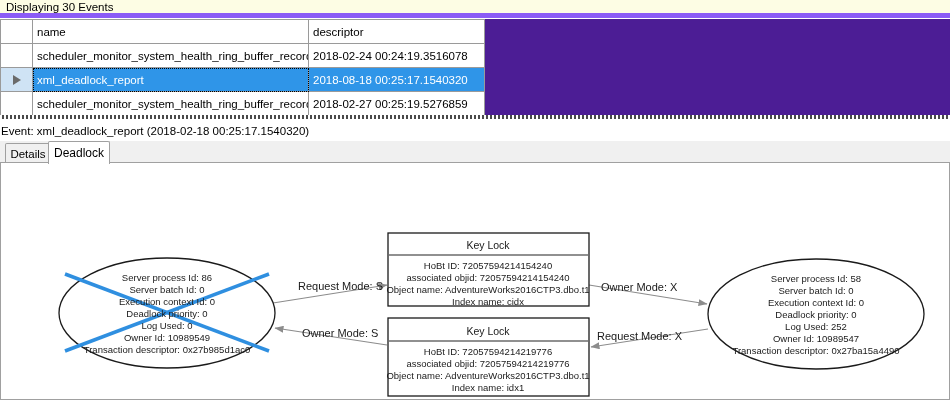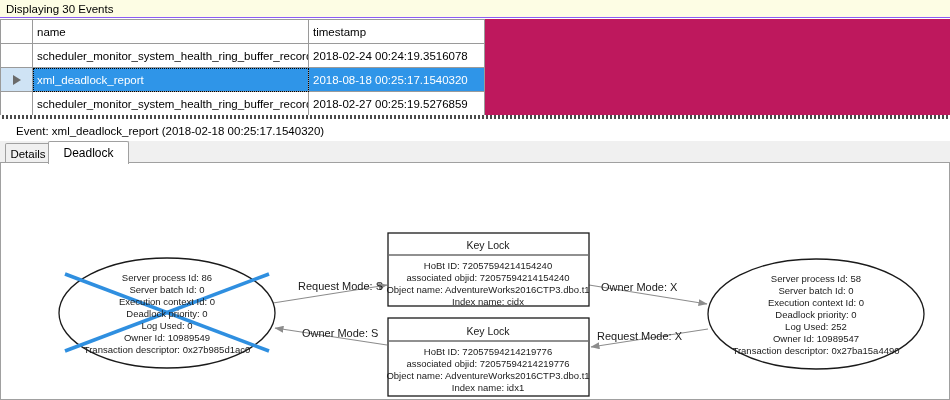--- a/index.html
+++ b/index.html
@@ -8,30 +8,30 @@
     font-family:"Liberation Sans", sans-serif;
     background:#ffffff;
     -webkit-font-smoothing:antialiased;
   }
   #app{position:relative;width:950px;height:400px;}
 
   
   .events-banner{
     position:absolute;left:0;top:0;width:950px;height:18px;
     background:#fdfde4;
-    border-bottom:1px solid #8b5cf6;
+    border-bottom:5px solid #8b5cf6;
     font-size:11.5px;color:#000;
     display:flex;align-items:center;padding-left:6px;
     box-sizing:border-box;
   }
 
   
   .grid-wrap{
     position:absolute;left:0;top:19px;width:950px;height:100px;
-    background:#be185d;
+    background:#4c1d95;
     box-sizing:border-box;
   }
   .grid{
     position:absolute;left:0;top:0;width:485px;
     border-collapse:collapse;
     background:#ffffff;
     font-size:11.5px;
     table-layout:fixed;
   }
   .grid td,.grid th{
@@ -66,21 +66,21 @@
   .grid-bottom-edge{
     position:absolute;left:0;bottom:0;width:950px;height:4px;
     background:
       repeating-linear-gradient(90deg,#ffffff 0 2px,#4a4a4a 2px 4px);
   }
 
   
   .event-header{
     position:absolute;left:0;top:121px;width:950px;height:20px;
     font-size:11.5px;color:#000;display:flex;align-items:center;
-    padding-left:16px;box-sizing:border-box;background:#fff;
+    padding-left:1px;box-sizing:border-box;background:#fff;
   }
 
   
   .tabs{
     position:absolute;left:0;top:141px;width:950px;height:22px;
     background:#f0f0f0;
   }
   .tab{
     position:absolute;top:2px;height:20px;
     border:1px solid #a0a0a0;
@@ -89,21 +89,21 @@
     font-size:11.5px;color:#000;
     display:flex;align-items:center;justify-content:center;
     box-sizing:border-box;
     border-radius:2px 2px 0 0;
   }
   .tab.active{
     background:#ffffff;top:0;height:23px;
     font-size:12px;z-index:3;
   }
   .tab-details{left:5px;width:46px;}
-  .tab-deadlock{left:48px;width:81px;}
+  .tab-deadlock{left:48px;width:62px;}
   .tabs-baseline{
     position:absolute;left:0;top:162px;width:950px;height:1px;background:#a0a0a0;
   }
 
   
   .graph{
     position:absolute;left:0;top:163px;width:950px;height:237px;
     background:#ffffff;
     border:1px solid #a0a0a0;border-top:none;
     box-sizing:border-box;
@@ -130,21 +130,21 @@
   <div class="events-banner">
     <span>Displaying 30 Events</span>
   </div>
 
   <div class="grid-wrap">
     <table class="grid">
       <thead>
         <tr>
           <th class="col-hdr"></th>
           <th class="col-name">name</th>
-          <th class="col-ts">timestamp</th>
+          <th class="col-ts">descriptor</th>
         </tr>
       </thead>
       <tbody>
         <tr>
           <td class="col-hdr rowhdr"></td>
           <td class="cell col-name">scheduler_monitor_system_health_ring_buffer_recorded</td>
           <td class="cell col-ts">2018-02-24 00:24:19.3516078</td>
         </tr>
         <tr class="row-sel">
           <td class="col-hdr rowhdr">

